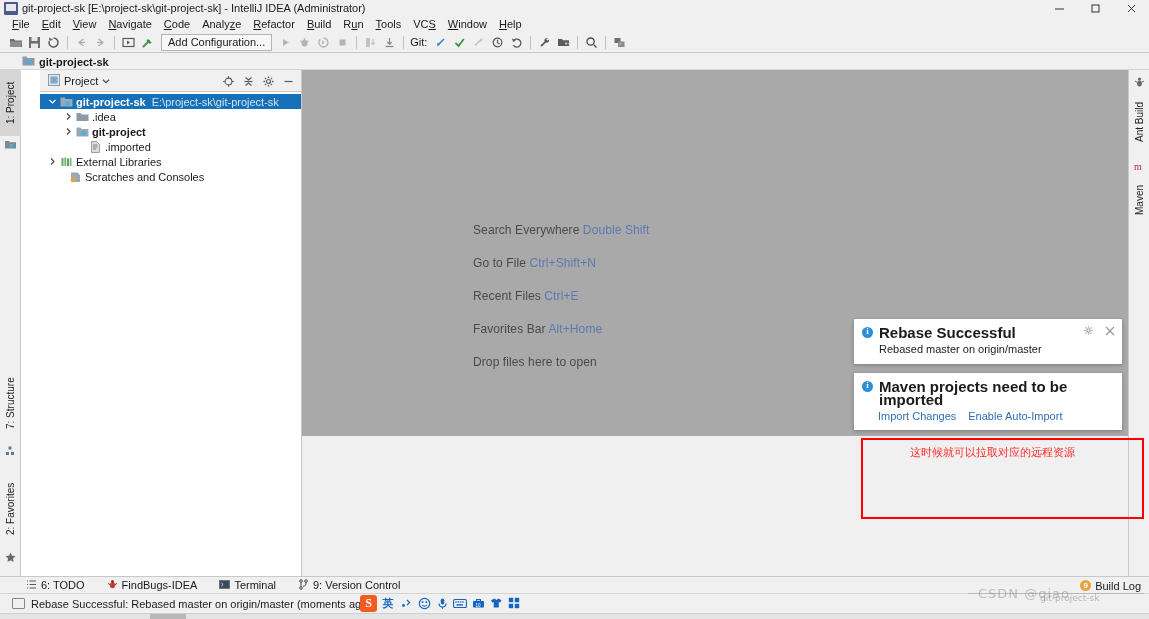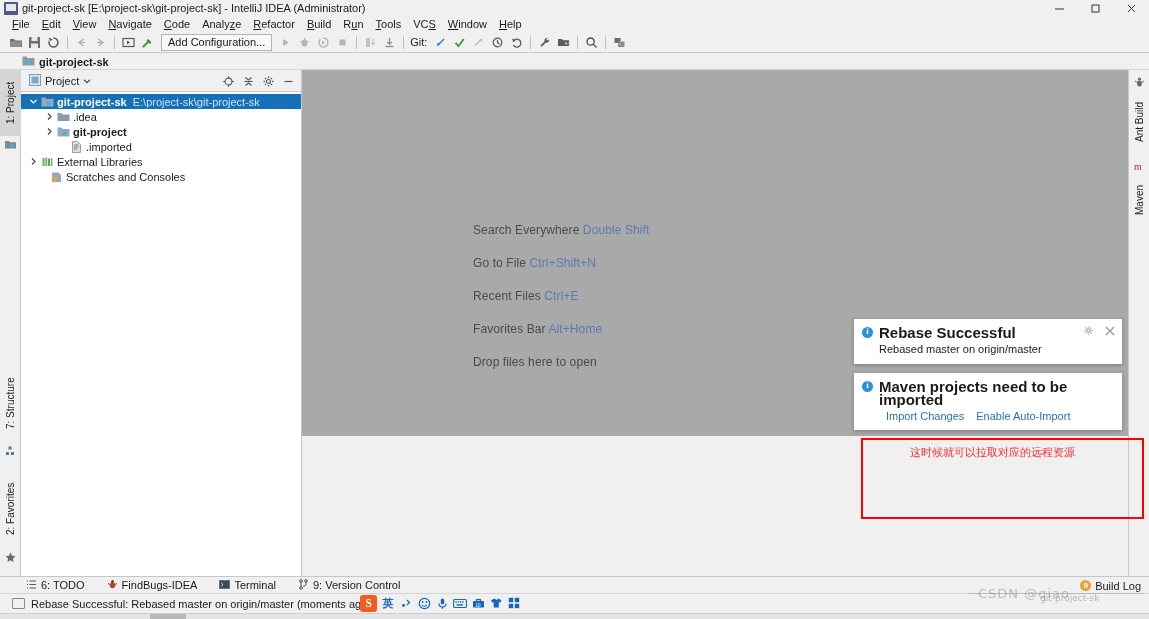--- a/index.html
+++ b/index.html
@@ -117,21 +117,21 @@
 
   
   .right-stripe {
     position: absolute; right: 0; top: 70px; width: 21px; height: 506px;
     background: #f0f0f0; border-left: 1px solid #c8c8c8;
   }
 
   
   .project-panel {
     position: absolute; left: 21px; top: 70px; width: 281px; height: 506px;
-    background: #ffffff; border-right: 1px solid #c8c8c8;
+    background: #ffffff; border-right: 1px solid #c8c8c8; padding-left: 19px;
   }
   .pp-header {
     height: 22px; background: #f0f0f0;
     display: flex; align-items: center;
     border-bottom: 1px solid #c8c8c8;
     position: relative;
   }
   .pp-title {
     display: flex; align-items: center; gap: 4px;
     padding-left: 8px; font-size: 11px; color: #1a1a1a;
@@ -211,21 +211,21 @@
   }
   .notif-title {
     font-size: 15px; font-weight: bold; color: #1a1a1a;
     line-height: 13px;
   }
   .notif-body {
     font-size: 11px; color: #1a1a1a; margin-top: 4px;
     margin-left: 17px; line-height: 13px;
   }
   .notif-links {
-    display: flex; gap: 12px; margin-top: 4px; margin-left: 24px;
+    display: flex; gap: 12px; margin-top: 4px; margin-left: 16px;
   }
   .notif-link {
     font-size: 11px; color: #2d6fb5; cursor: pointer;
   }
   .notif-actions {
     position: absolute; right: 7px; top: 6px;
     display: flex; gap: 10px; align-items: center;
   }
   .notif-act {
     width: 11px; height: 11px; display: flex;

